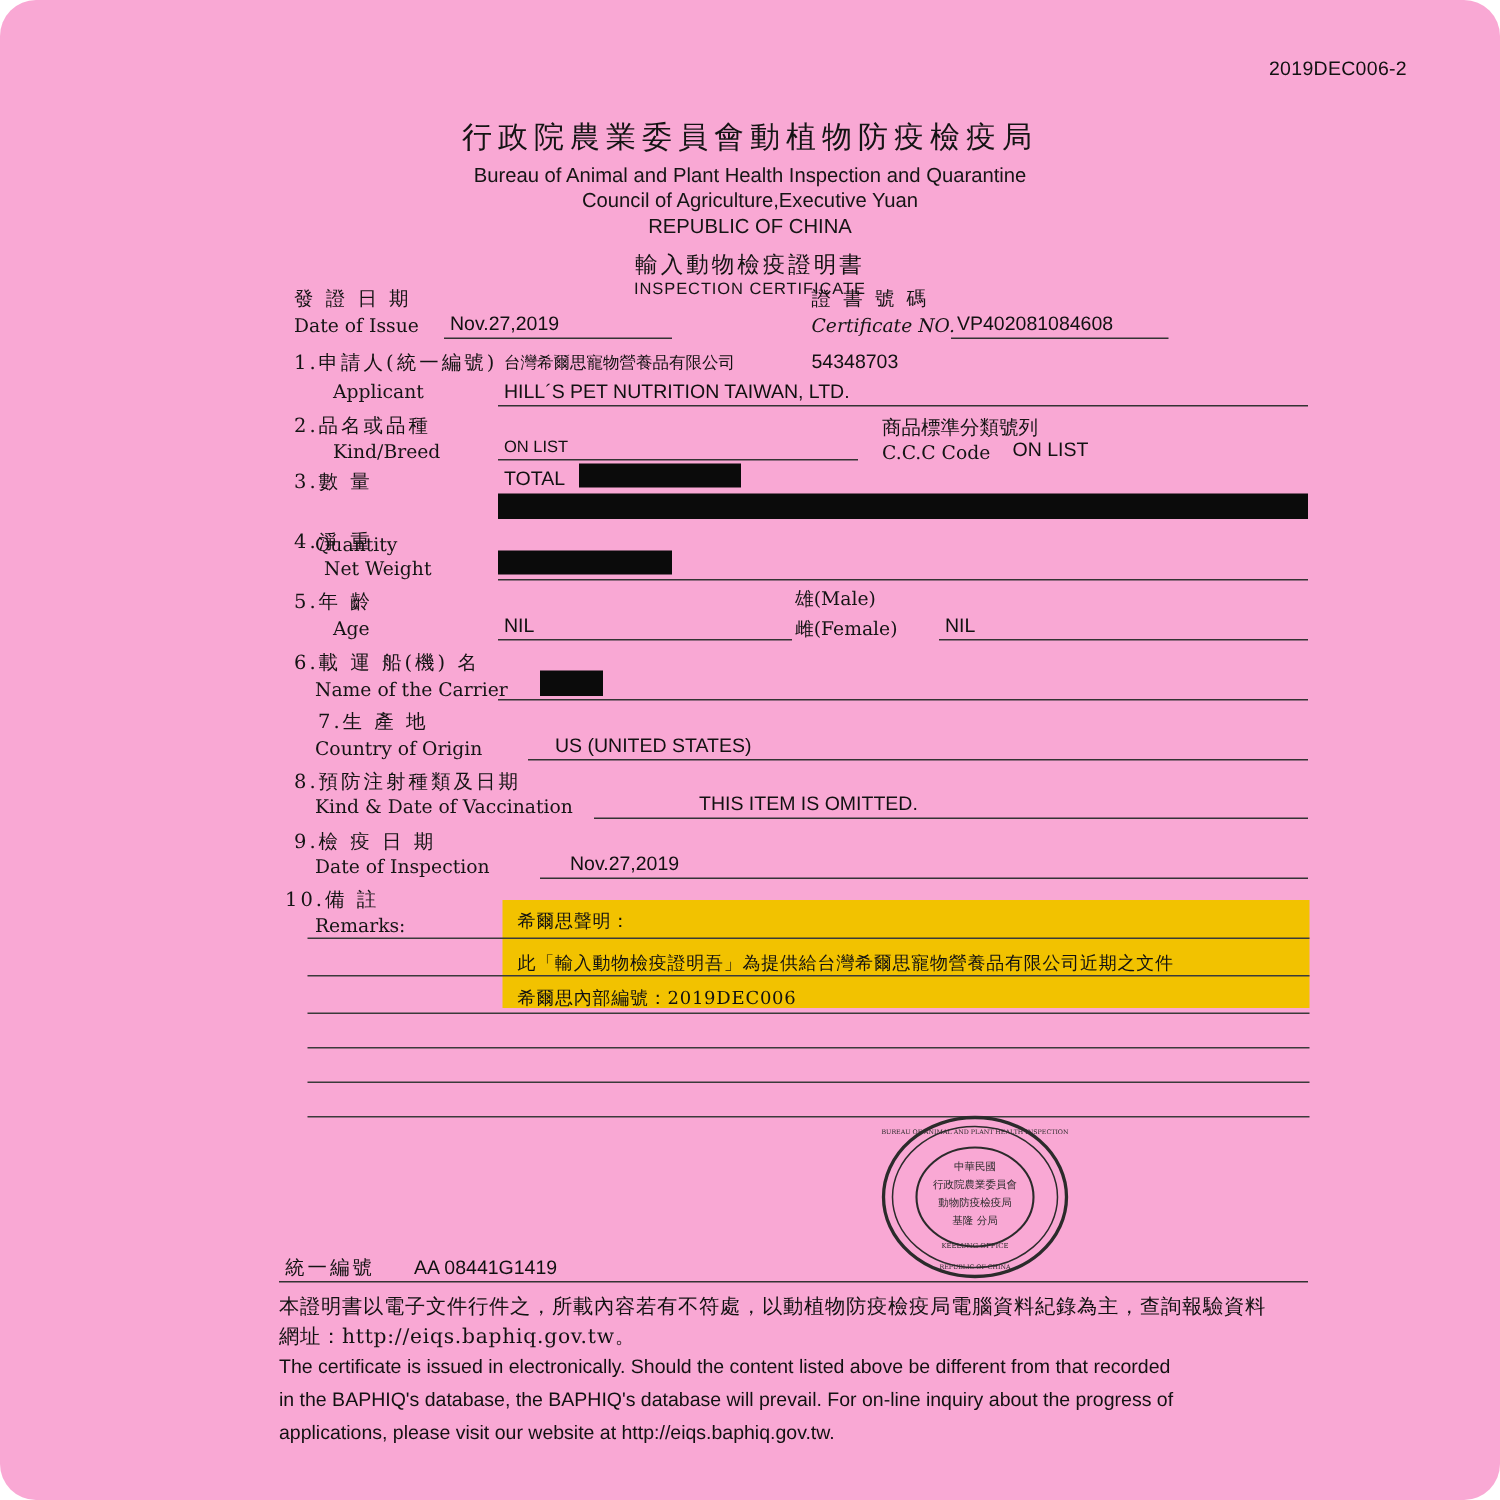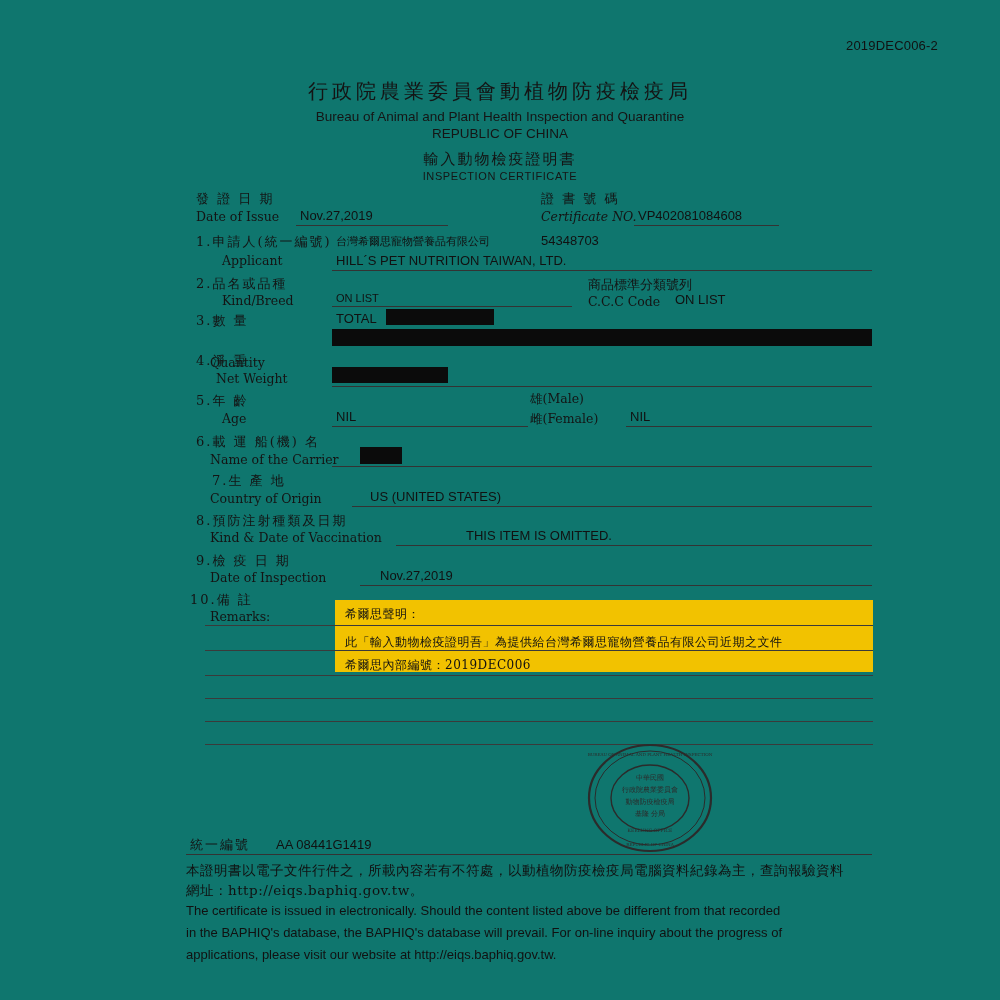--- a/index.html
+++ b/index.html
@@ -11,21 +11,22 @@
     width: 1000px;
     height: 1000px;
     position: relative;
     font-family: "Liberation Sans", sans-serif;
     color: #1a1a1a;
     overflow: hidden;
   }
   .page {
     position: absolute;
     inset: 0;
-    background: #0f766e;
+    background: #f9a8d4;
+    border-radius: 24px;
   }
   .doc-id {
     position: absolute;
     top: 38px;
     right: 62px;
     font-size: 13px;
     letter-spacing: 0.2px;
     color: #111;
   }
   .header {
@@ -151,20 +152,21 @@
 </head>
 <body>
 
 <div class="page">
 
   <div class="doc-id">2019DEC006-2</div>
 
   <div class="header">
     <div class="hdr-cn-main">行政院農業委員會動植物防疫檢疫局</div>
     <div class="hdr-en1">Bureau of Animal and Plant Health Inspection and Quarantine</div>
+    <div class="hdr-en2">Council of Agriculture,Executive Yuan</div>
     <div class="hdr-en3">REPUBLIC OF CHINA</div>
     <div class="hdr-cn-sub">輸入動物檢疫證明書</div>
     <div class="hdr-en-sub">INSPECTION CERTIFICATE</div>
   </div>
 
   <div class="row cn-label" style="left:196px; top:190px;">發 證 日 期</div>
   <div class="row en-label" style="left:196px; top:209px;">Date of Issue</div>
   <div class="row value" style="left:300px; top:208px;">Nov.27,2019</div>
   <div class="uline" style="left:296px; top:225px; width:152px;"></div>
 

